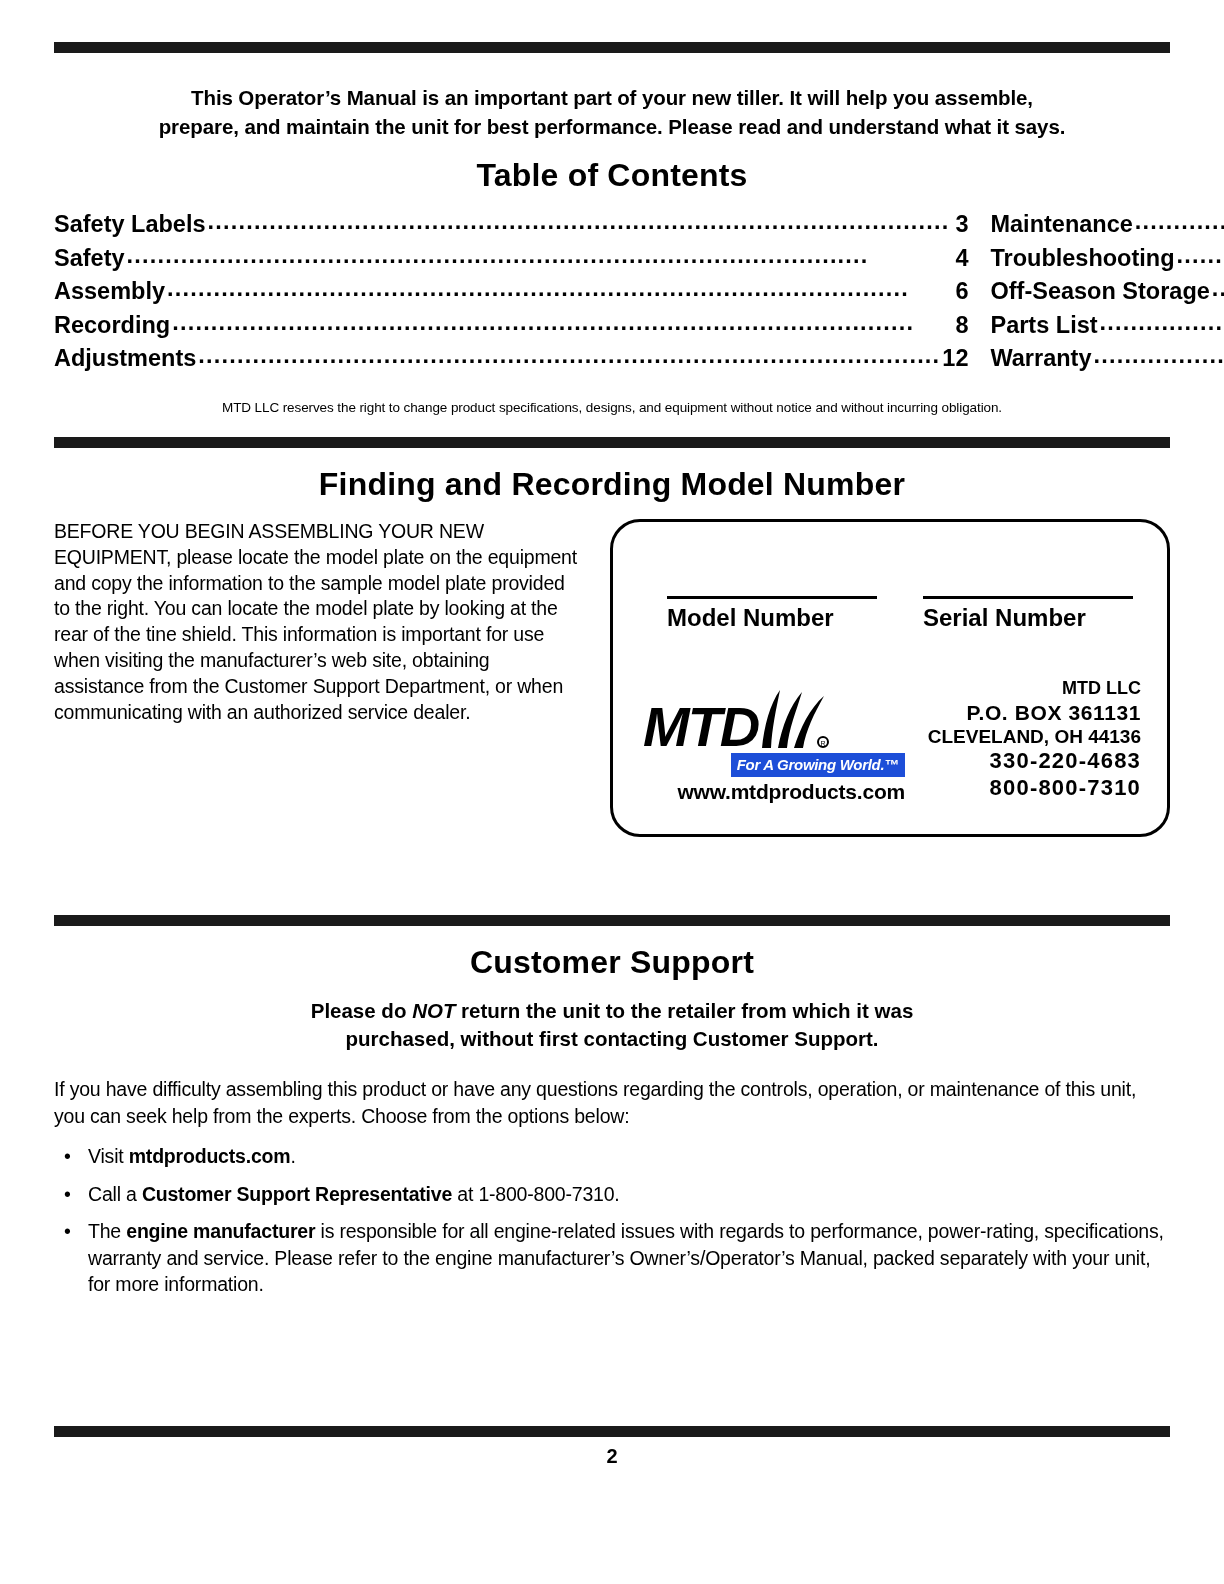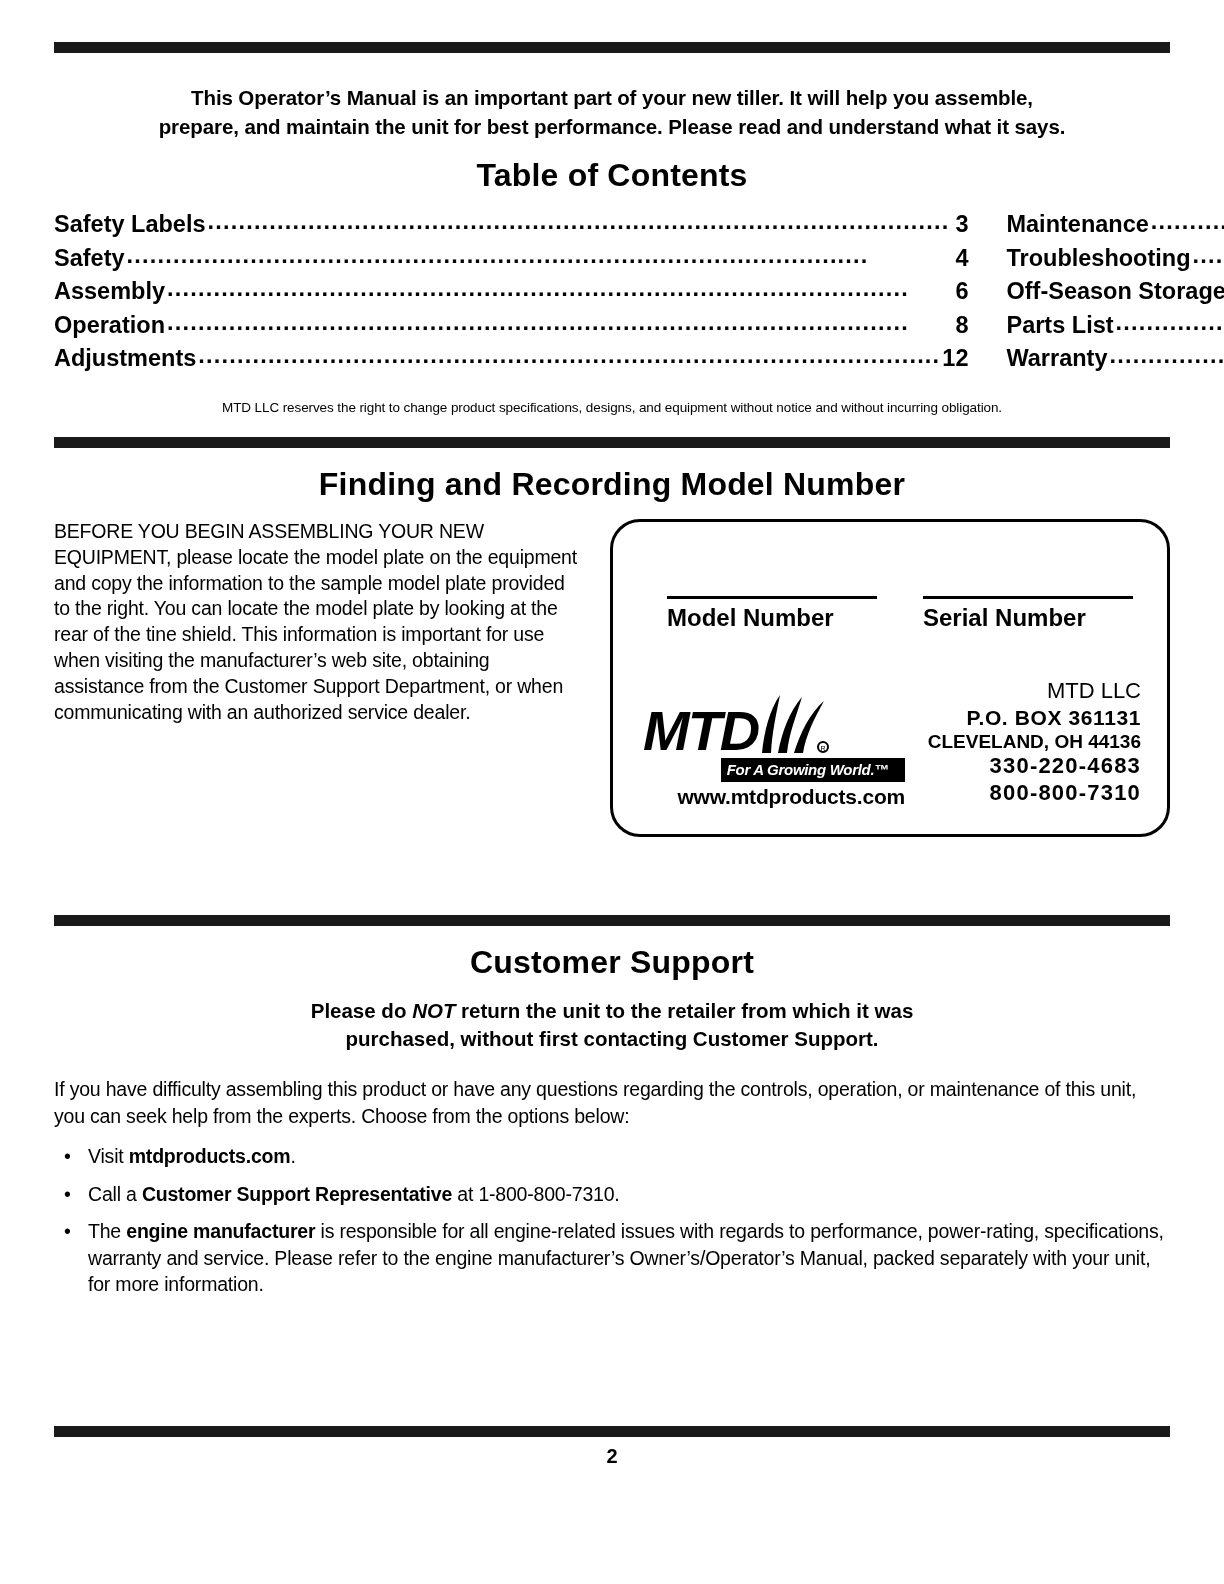--- a/index.html
+++ b/index.html
@@ -49,21 +49,21 @@
     font-size: 32px;
     font-weight: bold;
     margin-top: 16px;
     letter-spacing: 0.2px;
   }
 
   
   .toc {
     display: flex;
     margin-top: 16px;
-    gap: 38px;
+    gap: 22px;
   }
   .toc-col {
     flex: 1;
   }
   .toc-row {
     display: flex;
     align-items: flex-end;
     font-size: 23.5px;
     font-weight: bold;
     line-height: 1.0;
@@ -158,43 +158,43 @@
   }
   .mtd-word {
     font-family: "Liberation Sans", sans-serif;
     font-style: italic;
     font-weight: bold;
     font-size: 56px;
     letter-spacing: -2px;
     line-height: 0.92;
   }
   .logo-tag {
-    background: #000000;
+    background: #1d4ed8;
     color: #fff;
     font-style: italic;
     font-weight: bold;
     font-size: 15px;
-    padding: 3px 16px 4px 6px;
+    padding: 3px 6px 4px 6px;
     display: inline-block;
     letter-spacing: -0.3px;
     margin-top: 1px;
   }
   .logo-url {
     font-size: 21px;
     font-weight: bold;
     margin-top: 3px;
     letter-spacing: -0.2px;
   }
   .addr-block {
     flex: 1 1 auto;
     font-size: 19px;
     line-height: 1.22;
     padding-bottom: 2px;
   }
-  .addr-block .b1 { font-weight: normal; font-size: 22px; }
+  .addr-block .b1 { font-weight: bold; font-size: 18px; }
   .addr-block .b2 { font-weight: bold; font-size: 21px; letter-spacing: 0.6px; }
   .addr-block .b3 { font-weight: bold; font-size: 19px; }
   .addr-phone {
     font-weight: bold;
     font-size: 22px;
     letter-spacing: 1.2px;
   }
 
   
   .cs-sub {
@@ -264,21 +264,21 @@
           <span class="toc-label">Safety</span>
           <span class="toc-dots"></span>
           <span class="toc-page">4</span>
         </div>
         <div class="toc-row">
           <span class="toc-label">Assembly</span>
           <span class="toc-dots"></span>
           <span class="toc-page">6</span>
         </div>
         <div class="toc-row">
-          <span class="toc-label">Operation</span>
+          <span class="toc-label">Recording</span>
           <span class="toc-dots"></span>
           <span class="toc-page">8</span>
         </div>
         <div class="toc-row">
           <span class="toc-label">Adjustments</span>
           <span class="toc-dots"></span>
           <span class="toc-page">12</span>
         </div>
       </div>
 

